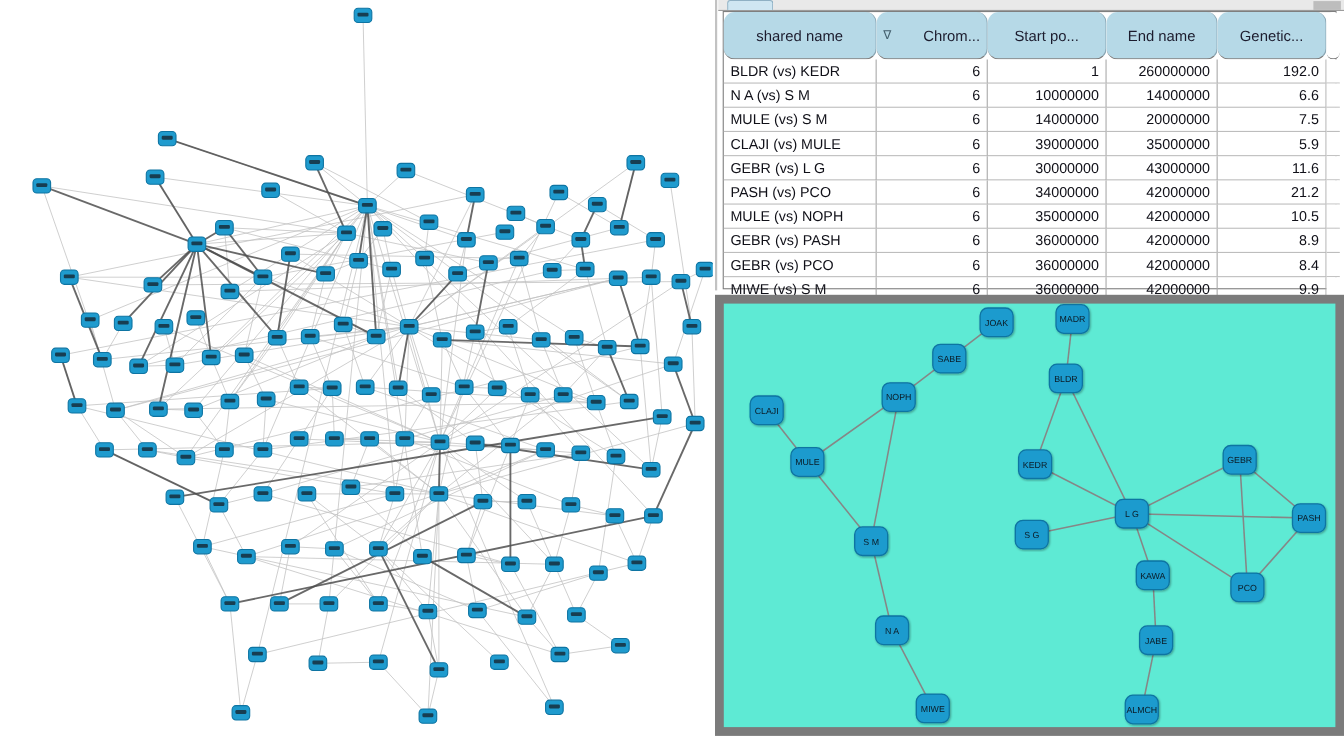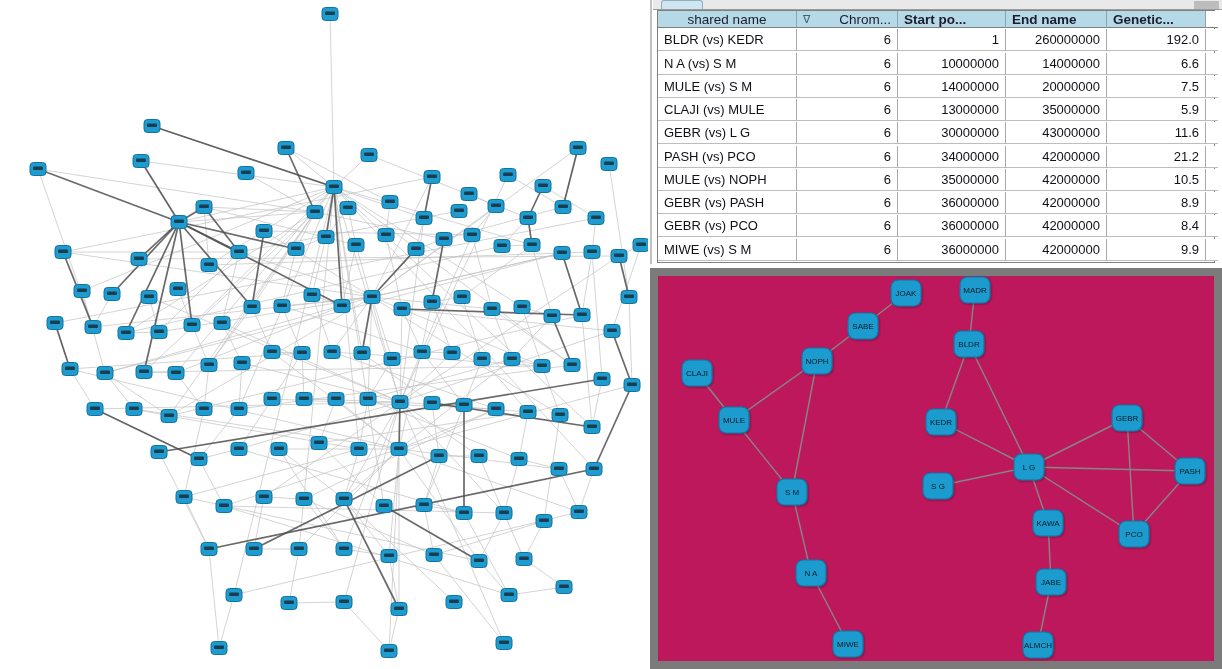--- a/index.html
+++ b/index.html
@@ -12,31 +12,31 @@
              border-bottom:1px solid #9c9c9c;box-sizing:border-box;}
   .top-tab{position:absolute;left:661px;top:0px;width:42px;height:9px;background:#cfe6f2;
            border:1px solid #8fb0c4;border-bottom:none;border-radius:3px 3px 0 0;box-sizing:border-box;}
   .top-scroll{position:absolute;left:1194px;top:1px;width:25px;height:8px;background:#bdbdbd;}
   .table-wrap{position:absolute;left:657px;top:10px;width:558px;height:253px;background:#ffffff;
               border:1px solid #7f7f7f;box-sizing:border-box;font-size:13px;color:#101018;}
   .t-grid{display:grid;grid-template-columns:139px 101px 108px 101px 99px 1fr;width:100%;height:100%;}
   .t-cell{box-sizing:border-box;border-right:1px solid #a9a9a9;border-bottom:1px solid #bdbdbd;
           display:flex;align-items:center;overflow:hidden;white-space:nowrap;height:22px;
           padding:0 6px;}
-  .t-head{height:17px;background:#b6d9e7;border-right:1px solid #8aa6b4;border-bottom:1px solid #7f7f7f;
-          color:#1c1c2e;font-size:13.5px;}
+  .t-head{height:43px;background:#b6d9e7;border-right:1px solid #8aa6b4;border-bottom:1px solid #7f7f7f;
+          color:#1c1c2e;font-size:13.5px;border-radius:10px;}
   .t-head.center{justify-content:center;}
-  .t-head.right{justify-content:flex-start;font-weight:bold;}
+  .t-head.right{justify-content:center;}
   .t-head.split{justify-content:space-between;}
   .t-num{justify-content:flex-end;}
   .t-strip{border-right:none;background:#ffffff;}
   .funnel{font-size:11px;color:#44606e;line-height:1;}
   .graph-panel{position:absolute;left:650px;top:268px;width:572px;height:401px;background:#7b7b7b;
                box-sizing:border-box;padding:8px;}
-  .graph-inner{width:556px;height:385px;background:#be185d;position:relative;}
+  .graph-inner{width:556px;height:385px;background:#5eead4;position:relative;}
   .graph-inner svg{position:absolute;left:0;top:0;}
   .small-label{font-family:"Liberation Sans",sans-serif;font-size:8px;fill:#0b1b26;}
 </style>
 </head>
 <body>
 
 <div class="app">
 
   <div class="left-canvas">
     <svg id="big-graph" width="648" height="669" viewBox="0 0 648 669">
@@ -952,21 +952,21 @@
         <div class="t-cell t-num">6.6</div>
         <div class="t-cell t-strip"></div>
         <div class="t-cell">MULE (vs) S M</div>
         <div class="t-cell t-num">6</div>
         <div class="t-cell t-num">14000000</div>
         <div class="t-cell t-num">20000000</div>
         <div class="t-cell t-num">7.5</div>
         <div class="t-cell t-strip"></div>
         <div class="t-cell">CLAJI (vs) MULE</div>
         <div class="t-cell t-num">6</div>
-        <div class="t-cell t-num">13000000</div>
+        <div class="t-cell t-num">39000000</div>
         <div class="t-cell t-num">35000000</div>
         <div class="t-cell t-num">5.9</div>
         <div class="t-cell t-strip"></div>
         <div class="t-cell">GEBR (vs) L G</div>
         <div class="t-cell t-num">6</div>
         <div class="t-cell t-num">30000000</div>
         <div class="t-cell t-num">43000000</div>
         <div class="t-cell t-num">11.6</div>
         <div class="t-cell t-strip"></div>
         <div class="t-cell">PASH (vs) PCO</div>

